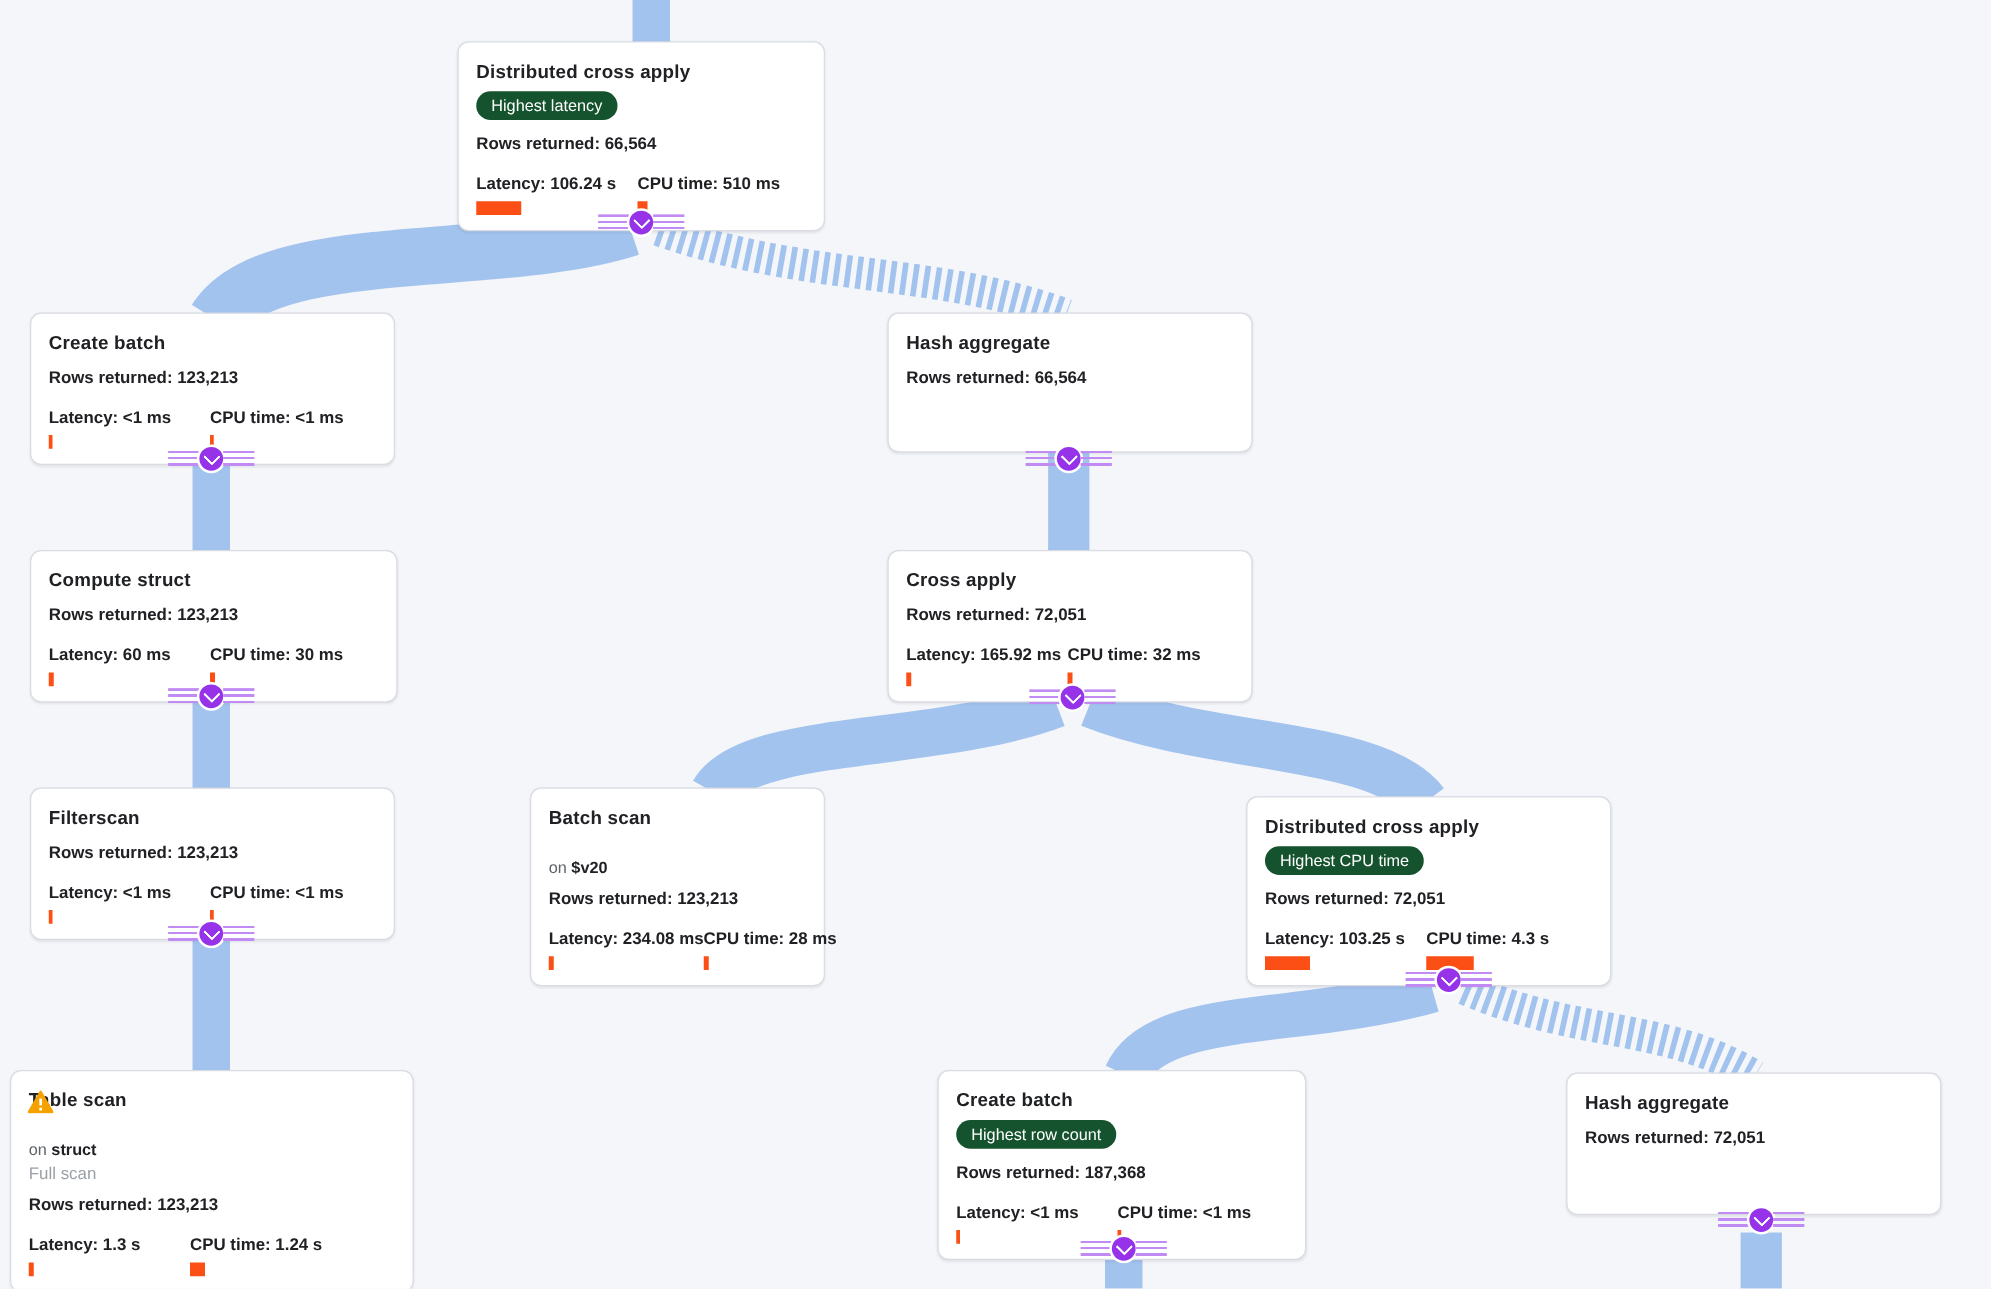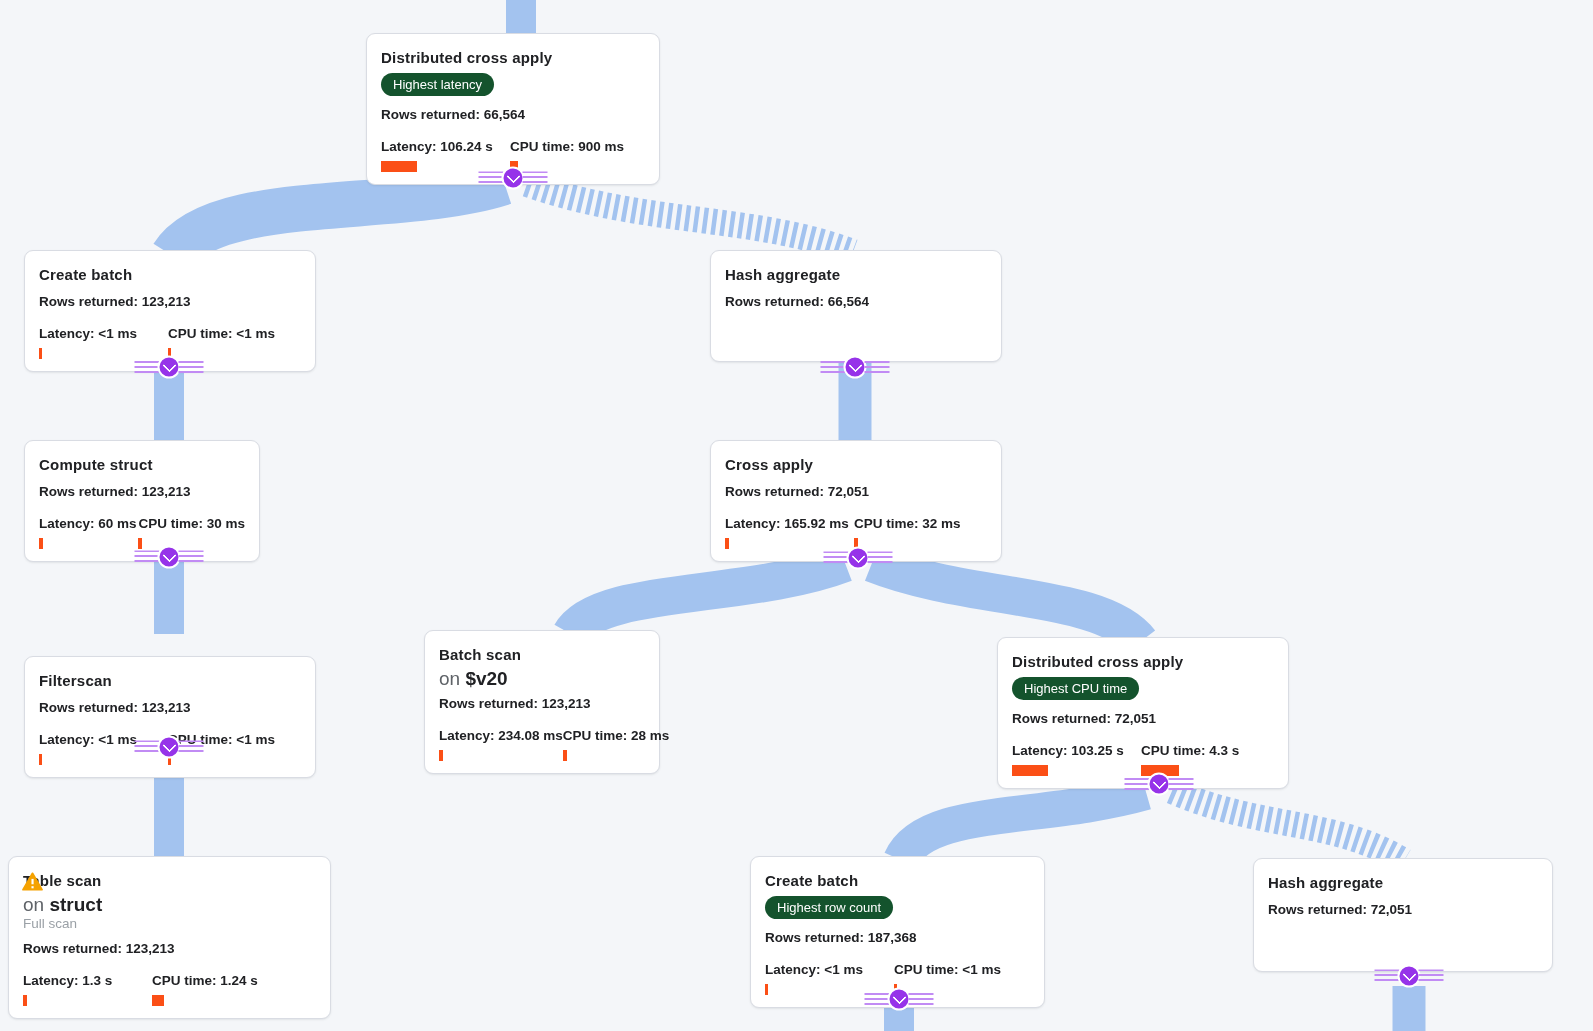--- a/index.html
+++ b/index.html
@@ -7,21 +7,21 @@
   #edges{position:absolute;left:0;top:0;z-index:1;}
   .edge{fill:none;stroke:#a3c3ef;}
   .edge.striped{stroke-dasharray:4.5 4.5;}
   #nodes .node{position:absolute;z-index:2;background:#ffffff;border:1px solid #d9dce3;border-radius:9px;
     box-sizing:border-box;padding:13px 14px 12px 14px;box-shadow:0 1px 2px rgba(60,64,67,.10);cursor:pointer;}
   .node.has-warn{padding-left:43px;}
   .warn-icon{position:absolute;left:13px;top:15px;width:21px;height:19px;}
   .title{font-size:15px;font-weight:700;color:#202124;letter-spacing:.2px;line-height:22px;}
   .badge{display:inline-block;background:#14532d;color:#ffffff;font-size:13px;line-height:15px;
     border-radius:12px;padding:4px 12px;margin:4px 0 3px 0;font-weight:400;}
-  .on-line{font-size:19px;color:#5f6368;margin-top:3px;line-height:19px;}
+  .on-line{font-size:13px;color:#5f6368;margin-top:18px;line-height:19px;}
   .on-value{color:#202124;font-weight:700;}
   .subtext{font-size:13.5px;color:#9aa0a6;line-height:19px;}
   .rows{font-size:13.5px;font-weight:700;color:#202124;margin-top:6px;line-height:19px;}
   .metrics{display:flex;margin-top:14px;}
   .metric{width:129px;}
   .metric:last-child{width:auto;}
   .m-label{font-size:13.5px;font-weight:700;color:#202124;line-height:18px;white-space:nowrap;}
   .m-bar{height:11px;background:#fb4f16;margin-top:5px;}
   #junctions .junction{position:absolute;z-index:3;transform:translate(-50%,-50%);
     display:flex;align-items:center;cursor:pointer;}
@@ -57,21 +57,21 @@
     <div class="title">Distributed cross apply</div>
     <div><span class="badge">Highest latency</span></div>
 
     <div class="rows">Rows returned: 66,564</div>
     <div class="metrics">
       <div class="metric">
         <div class="m-label">Latency: 106.24 s</div>
         <div class="m-bar" style="width: 36px;"></div>
       </div>
       <div class="metric">
-        <div class="m-label">CPU time: 900 ms</div>
+        <div class="m-label">CPU time: 510 ms</div>
         <div class="m-bar" style="width: 8px;"></div>
       </div>
     </div>
   </div>
       <div class="node" style="left: 24px; top: 250px; width: 292px; min-height: 112px;">
 
     <div class="title">Create batch</div>
 
     <div class="rows">Rows returned: 123,213</div>
     <div class="metrics">
@@ -84,21 +84,21 @@
         <div class="m-bar" style="width: 3px;"></div>
       </div>
     </div>
   </div>
       <div class="node" style="left: 710px; top: 250px; width: 292px; min-height: 112px;">
 
     <div class="title">Hash aggregate</div>
 
     <div class="rows">Rows returned: 66,564</div>
   </div>
-      <div class="node" style="left: 24px; top: 440px; width: 236px; min-height: 112px;">
+      <div class="node" style="left: 24px; top: 440px; width: 294px; min-height: 112px;">
 
     <div class="title">Compute struct</div>
 
     <div class="rows">Rows returned: 123,213</div>
     <div class="metrics">
       <div class="metric">
         <div class="m-label">Latency: 60 ms</div>
         <div class="m-bar" style="width: 4px;"></div>
       </div>
       <div class="metric">
@@ -116,21 +116,21 @@
       <div class="metric">
         <div class="m-label">Latency: 165.92 ms</div>
         <div class="m-bar" style="width: 4px;"></div>
       </div>
       <div class="metric">
         <div class="m-label">CPU time: 32 ms</div>
         <div class="m-bar" style="width: 4px;"></div>
       </div>
     </div>
   </div>
-      <div class="node" style="left: 24px; top: 630px; width: 292px; min-height: 112px; margin-top: 26px;">
+      <div class="node" style="left: 24px; top: 630px; width: 292px; min-height: 112px;">
 
     <div class="title">Filterscan</div>
 
     <div class="rows">Rows returned: 123,213</div>
     <div class="metrics">
       <div class="metric">
         <div class="m-label">Latency: &lt;1 ms</div>
         <div class="m-bar" style="width: 3px;"></div>
       </div>
       <div class="metric">

